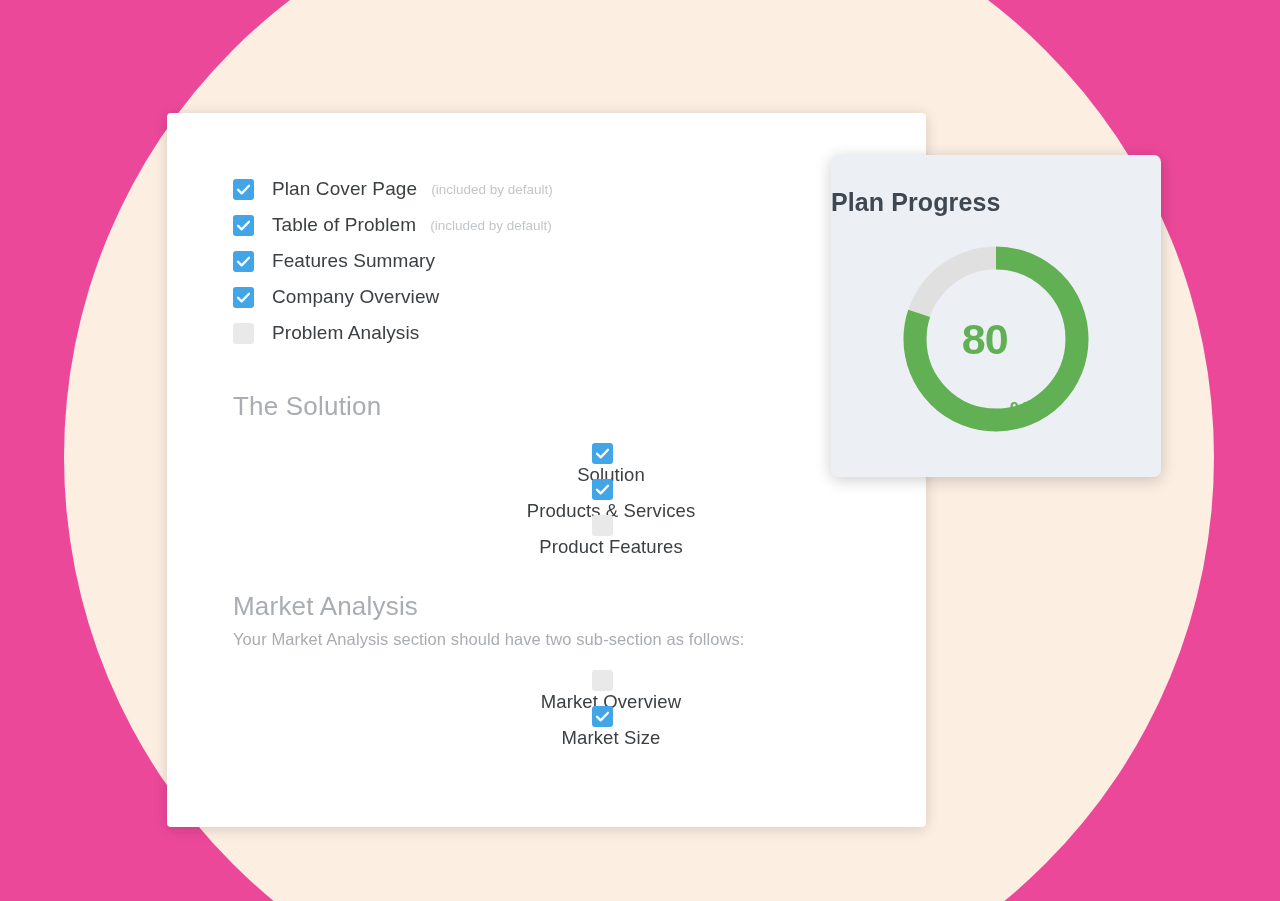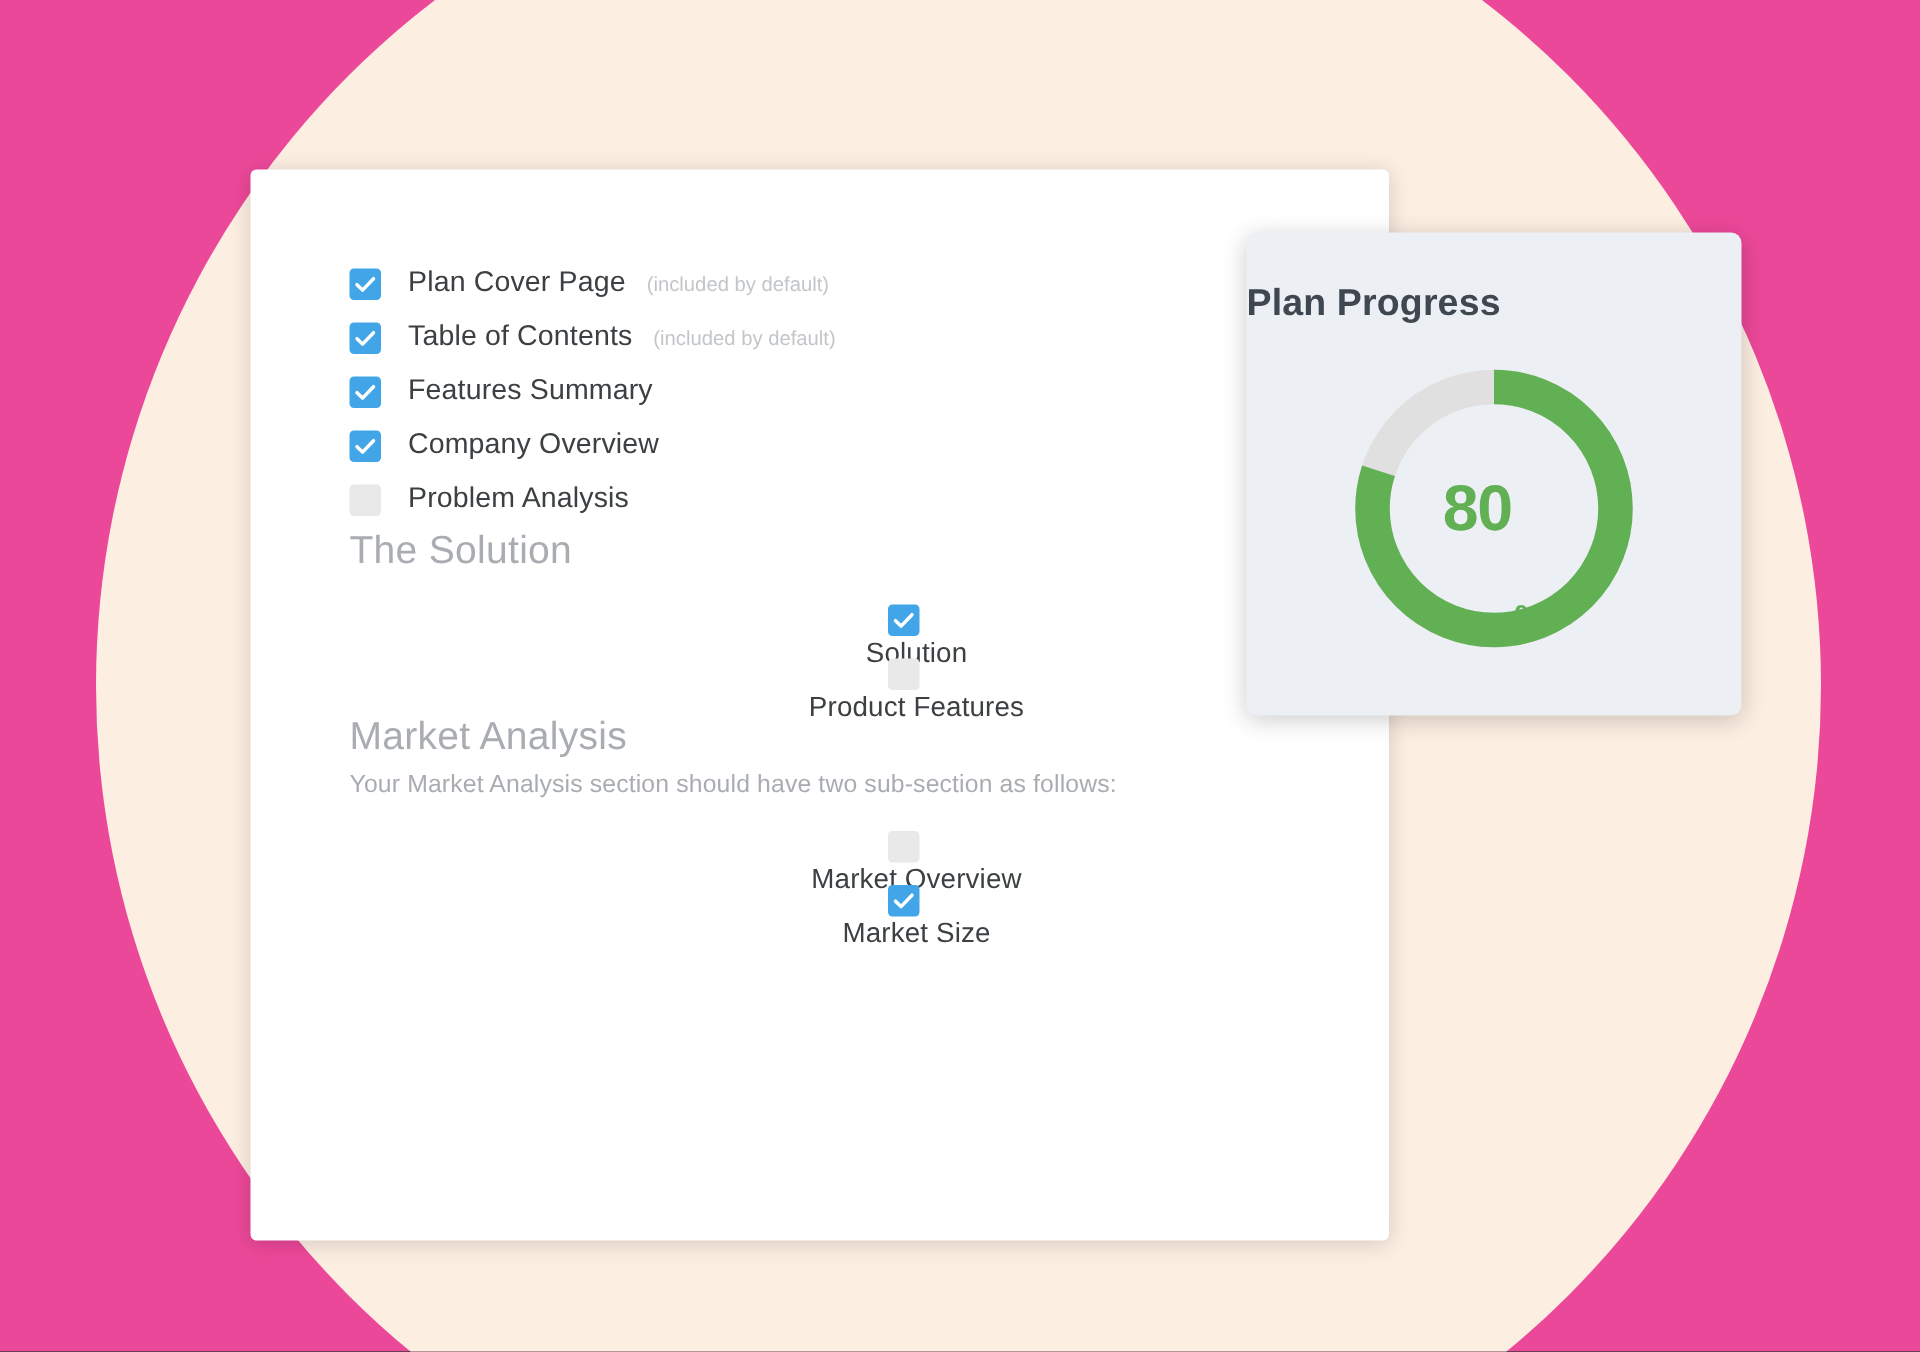--- a/index.html
+++ b/index.html
@@ -76,21 +76,21 @@
   }
 
   .row-note {
     font-size: 13.5px;
     color: #c3c6c9;
     margin-left: 14px;
     white-space: nowrap;
   }
 
   
-  .section { }
+  .section { margin-top: 40px; }
 
   .section-title {
     font-size: 26px;
     color: #a9adb1;
     font-weight: 400;
     letter-spacing: 0.2px;
   }
 
   .section-sub {
     font-size: 16.5px;
@@ -182,21 +182,21 @@
             </div>
             <span class="row-label">Plan Cover Page</span>
             <span class="row-note">(included by default)</span>
           </div>
           <div class="check-row">
             <div class="cbx checked">
               <svg width="21" height="21" viewBox="0 0 21 21">
                 <path d="M5 10.8 L8.7 14.4 L16 6.8" fill="none" stroke="#ffffff" stroke-width="2.3" stroke-linecap="round" stroke-linejoin="round"></path>
               </svg>
             </div>
-            <span class="row-label">Table of Contents</span>
+            <span class="row-label">Table of Problem</span>
             <span class="row-note">(included by default)</span>
           </div>
           <div class="check-row">
             <div class="cbx checked">
               <svg width="21" height="21" viewBox="0 0 21 21">
                 <path d="M5 10.8 L8.7 14.4 L16 6.8" fill="none" stroke="#ffffff" stroke-width="2.3" stroke-linecap="round" stroke-linejoin="round"></path>
               </svg>
             </div>
             <span class="row-label">Features Summary</span>
           </div>
@@ -218,20 +218,28 @@
           <div class="section">
             <div class="section-title">The Solution</div>
             <div class="sub-list">
               <div class="check-row">
                 <div class="cbx checked">
                   <svg width="21" height="21" viewBox="0 0 21 21">
                     <path d="M5 10.8 L8.7 14.4 L16 6.8" fill="none" stroke="#ffffff" stroke-width="2.3" stroke-linecap="round" stroke-linejoin="round"></path>
                   </svg>
                 </div>
                 <span class="row-label">Solution</span>
+              </div>
+              <div class="check-row">
+                <div class="cbx checked">
+                  <svg width="21" height="21" viewBox="0 0 21 21">
+                    <path d="M5 10.8 L8.7 14.4 L16 6.8" fill="none" stroke="#ffffff" stroke-width="2.3" stroke-linecap="round" stroke-linejoin="round"></path>
+                  </svg>
+                </div>
+                <span class="row-label">Products &amp; Services</span>
               </div>
               <div class="check-row">
                 <div class="cbx"></div>
                 <span class="row-label">Product Features</span>
               </div>
             </div>
           </div>
           <div class="section">
             <div class="section-title">Market Analysis</div>
             <div class="section-sub">Your Market Analysis section should have two sub-section as follows:</div>

